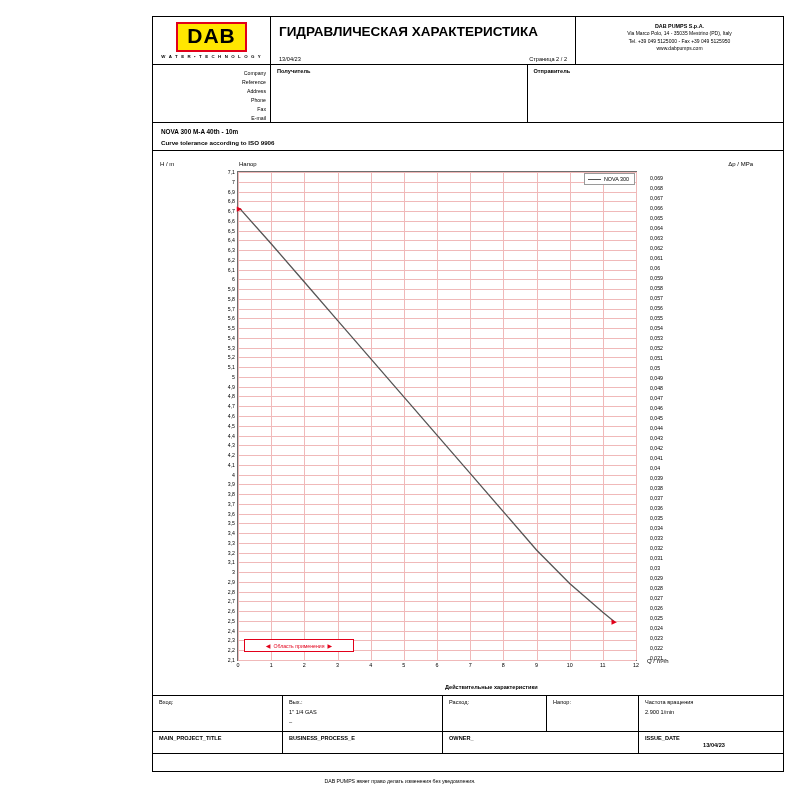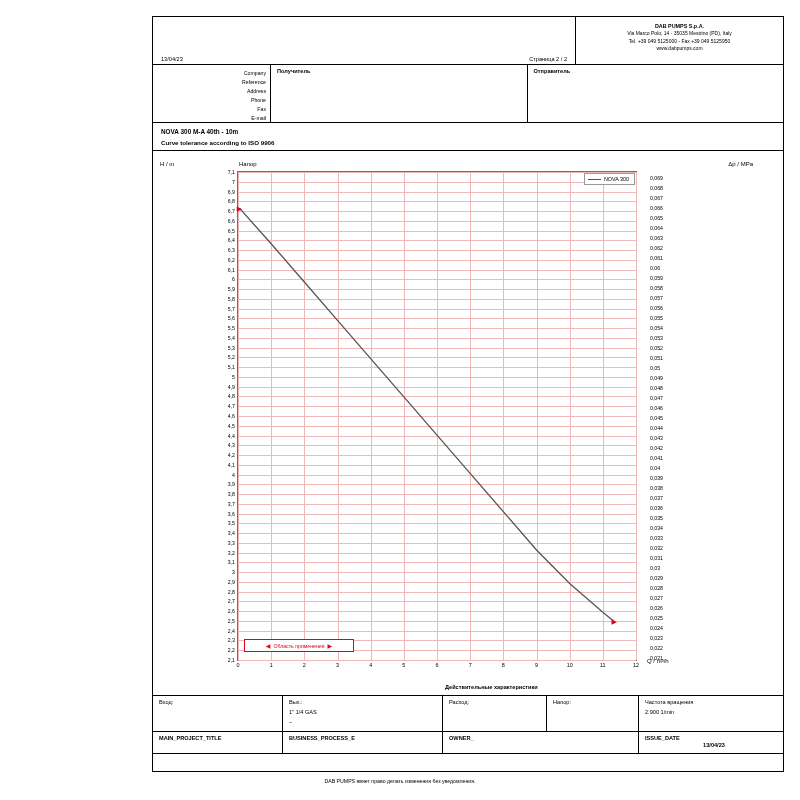--- a/index.html
+++ b/index.html
@@ -118,21 +118,26 @@
     font-size:5.2px; color:#000;
   }
 </style>
 </head>
 <body>
 
 <div class="page">
   <div class="sheet">
 
     <div class="hdr">
+      <div class="hdr-logo">
+        <div class="dab-box">DAB</div>
+        <div class="dab-sub">W A T E R • T E C H N O L O G Y</div>
+      </div>
       <div class="hdr-mid">
+        <div class="hdr-title">ГИДРАВЛИЧЕСКАЯ ХАРАКТЕРИСТИКА</div>
         <div class="hdr-date">13/04/23</div>
         <div class="hdr-page">Страница 2 / 2</div>
       </div>
       <div class="hdr-right">
         <div class="co">DAB PUMPS S.p.A.</div>
         <div>Via Marco Polo, 14 - 35035 Mestrino (PD), Italy</div>
         <div>Tel. +39 049 5125000 - Fax +39 049 5125950</div>
         <div>www.dabpumps.com</div>
       </div>
     </div>

